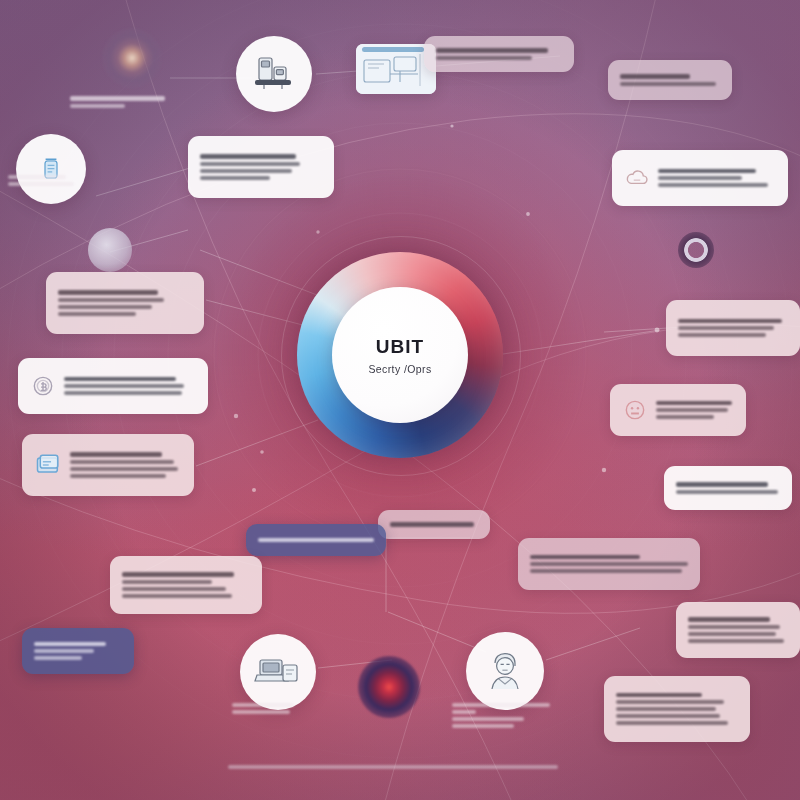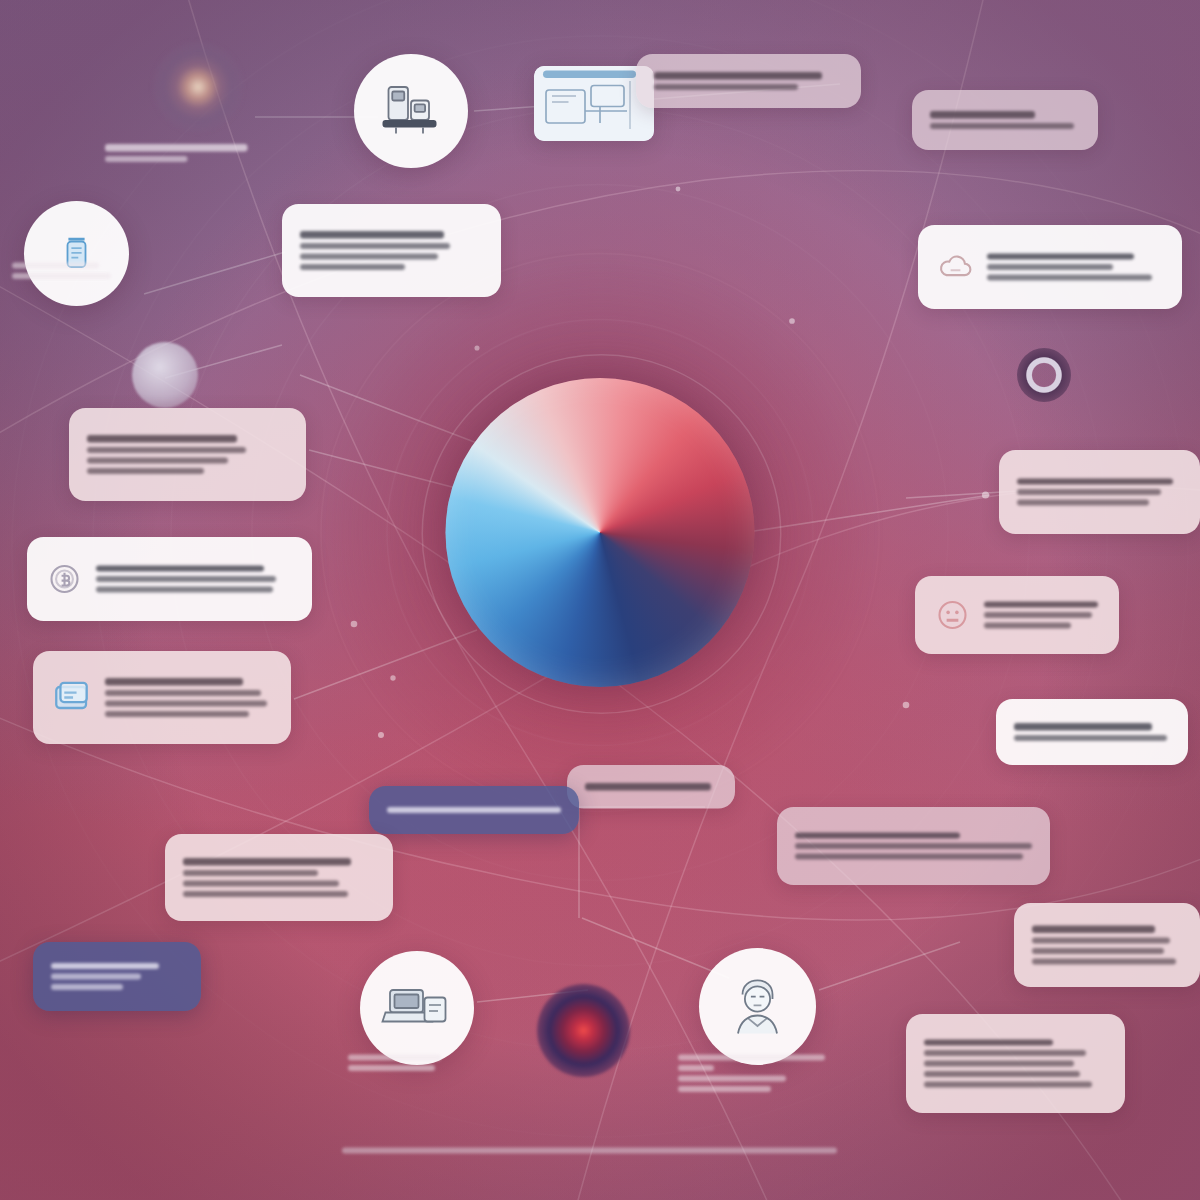--- a/index.html
+++ b/index.html
@@ -198,20 +198,24 @@
       <circle cx="452" cy="126" r="1.6"></circle>
     </g>
 
     <rect x="0" y="0" width="800" height="800" fill="url(#vig)"></rect>
   </svg>
 
   <div class="hub-wrap">
     <div class="hub-glow"></div>
     <div class="hub-ring-outer"></div>
     <div class="hub-ring-soft"></div>
+    <div class="hub-core">
+      <div class="hub-title">UBIT</div>
+      <div class="hub-sub">Secrty /Oprs</div>
+    </div>
   </div>
 
   <div id="orbs-layer">
       <div class="orb target" style="left:102px;top:28px;width:60px;height:60px"></div>
       <div class="orb pale" style="left:88px;top:228px;width:44px;height:44px"></div>
       <div class="orb ring" style="left:678px;top:232px;width:36px;height:36px"></div>
       <div class="orb ember" style="left:358px;top:656px;width:62px;height:62px"></div>
     </div>
   <div id="screen-layer">
       <div class="screen-node" style="left:356px;top:44px;width:80px;height:50px">

